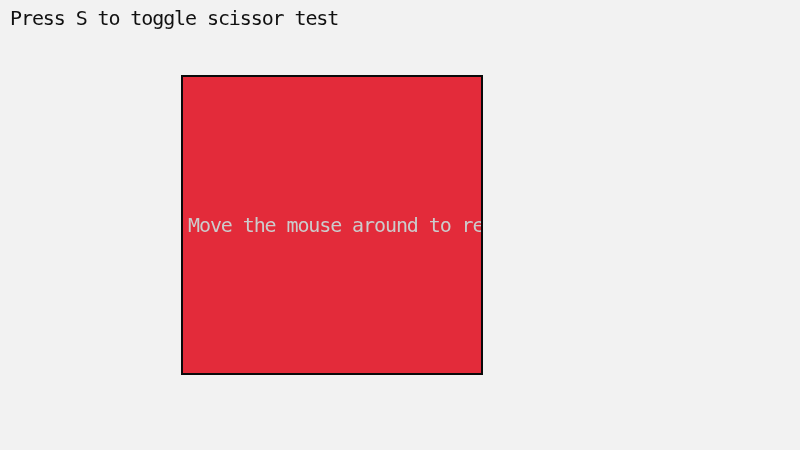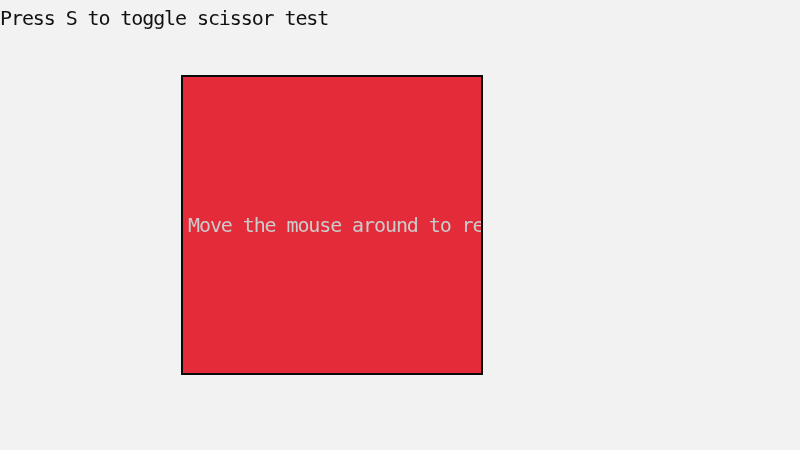--- a/index.html
+++ b/index.html
@@ -21,21 +21,21 @@
     position: relative;
     width: 800px;
     height: 450px;
     background: #f2f2f2;
     overflow: hidden;
   }
 
   
   #hud-instruction {
     position: absolute;
-    left: 0;
+    left: 10px;
     top: 6px;
     font-family: "DejaVu Sans Mono", "Liberation Mono", monospace;
     font-size: 20px;
     line-height: 24px;
     letter-spacing: -1.1px;
     color: #111111;
     white-space: pre;
     -webkit-font-smoothing: none;
   }
 

